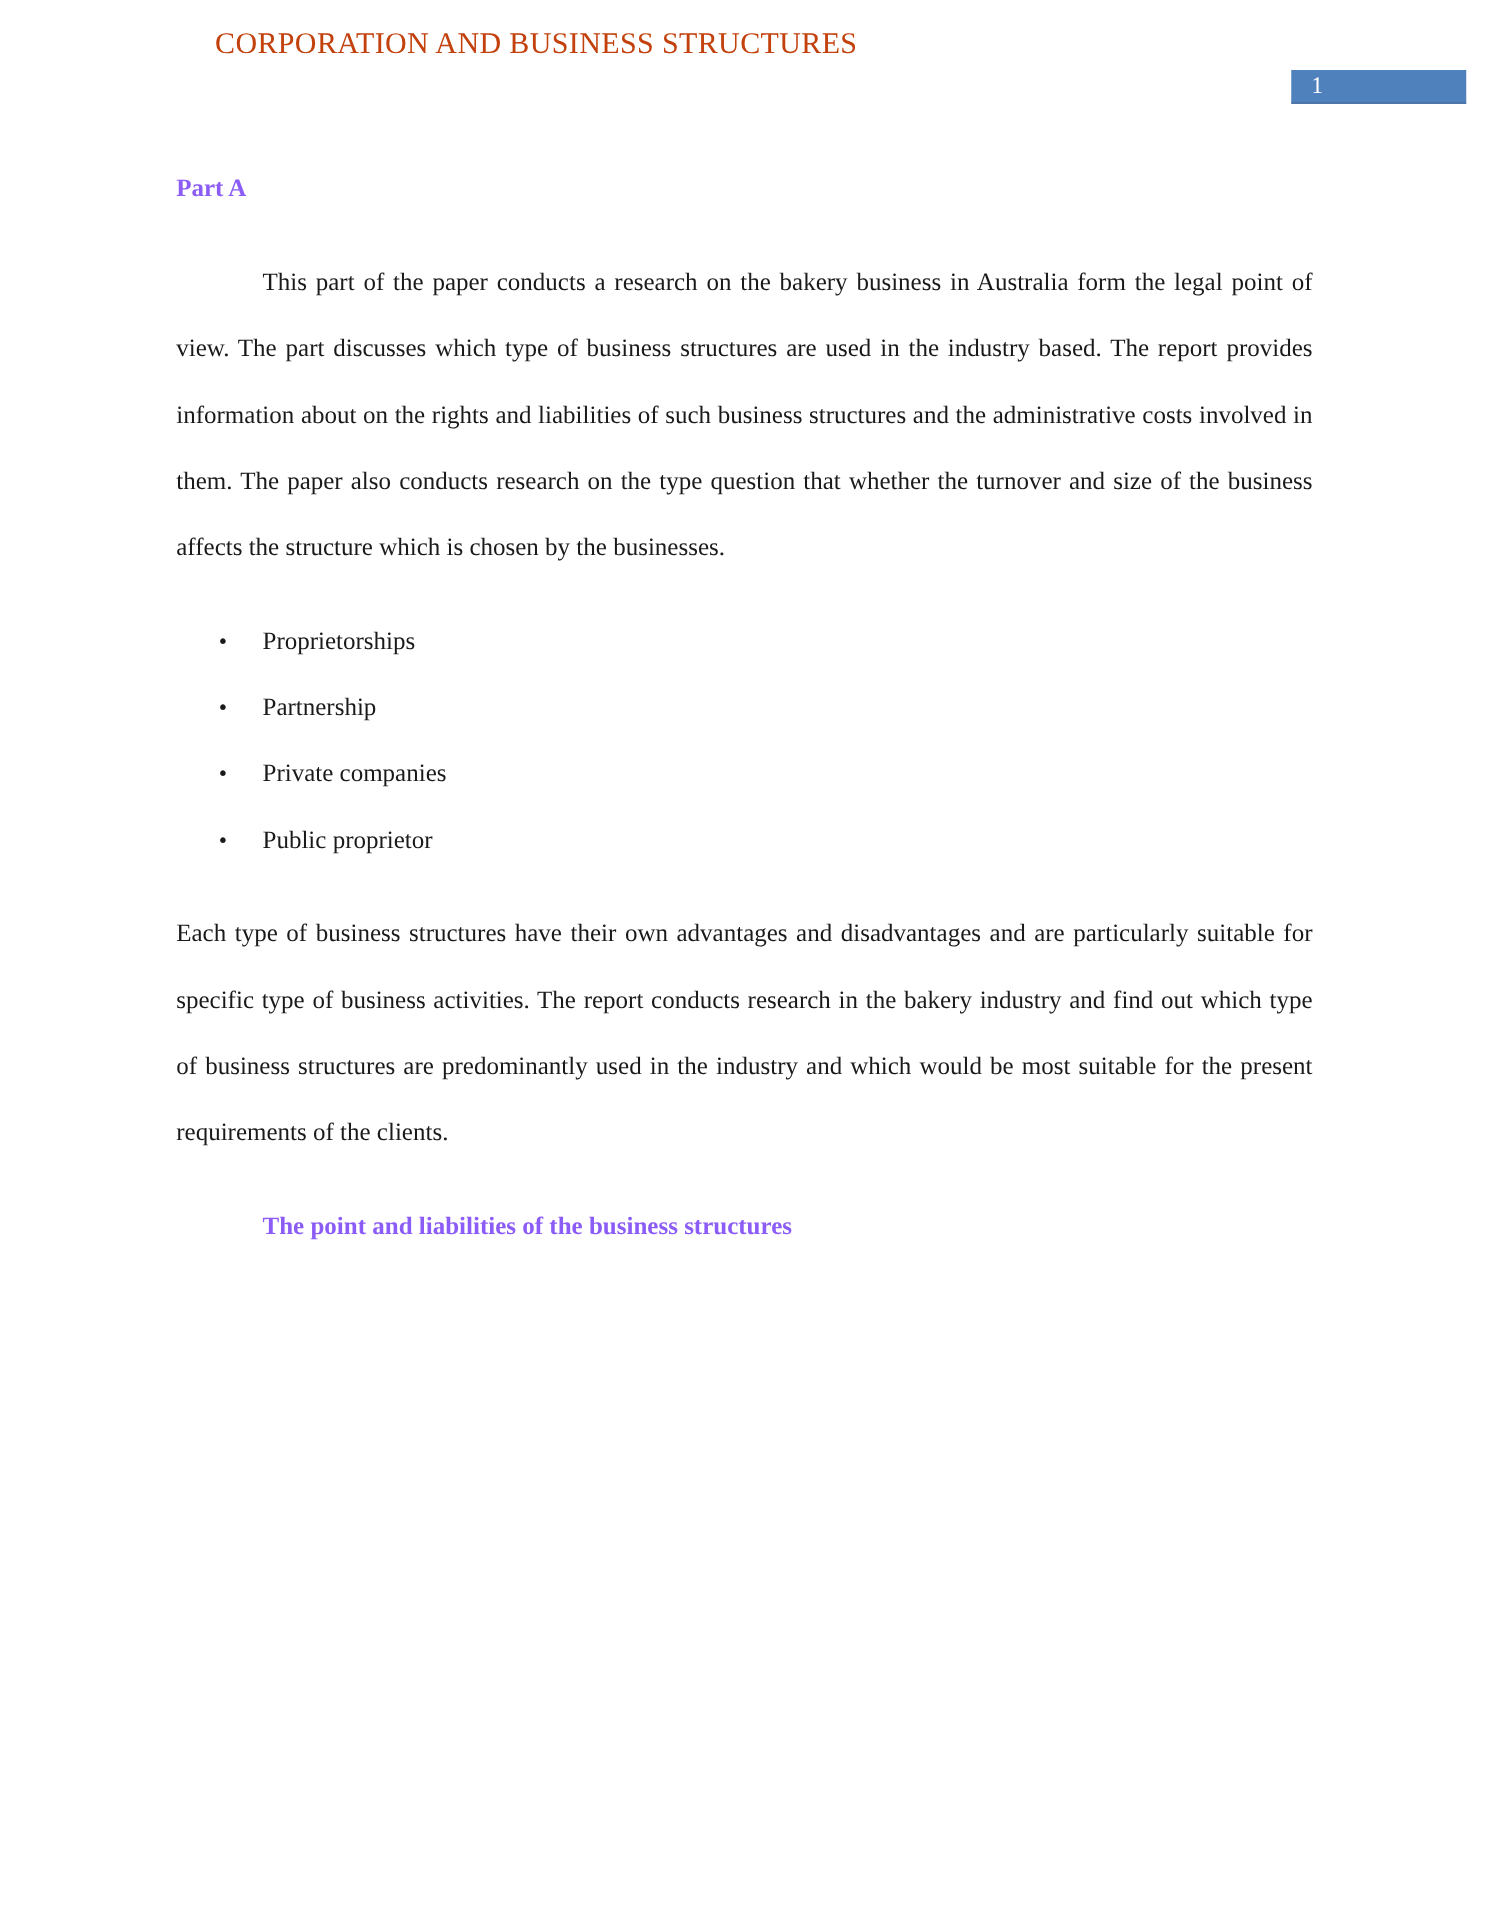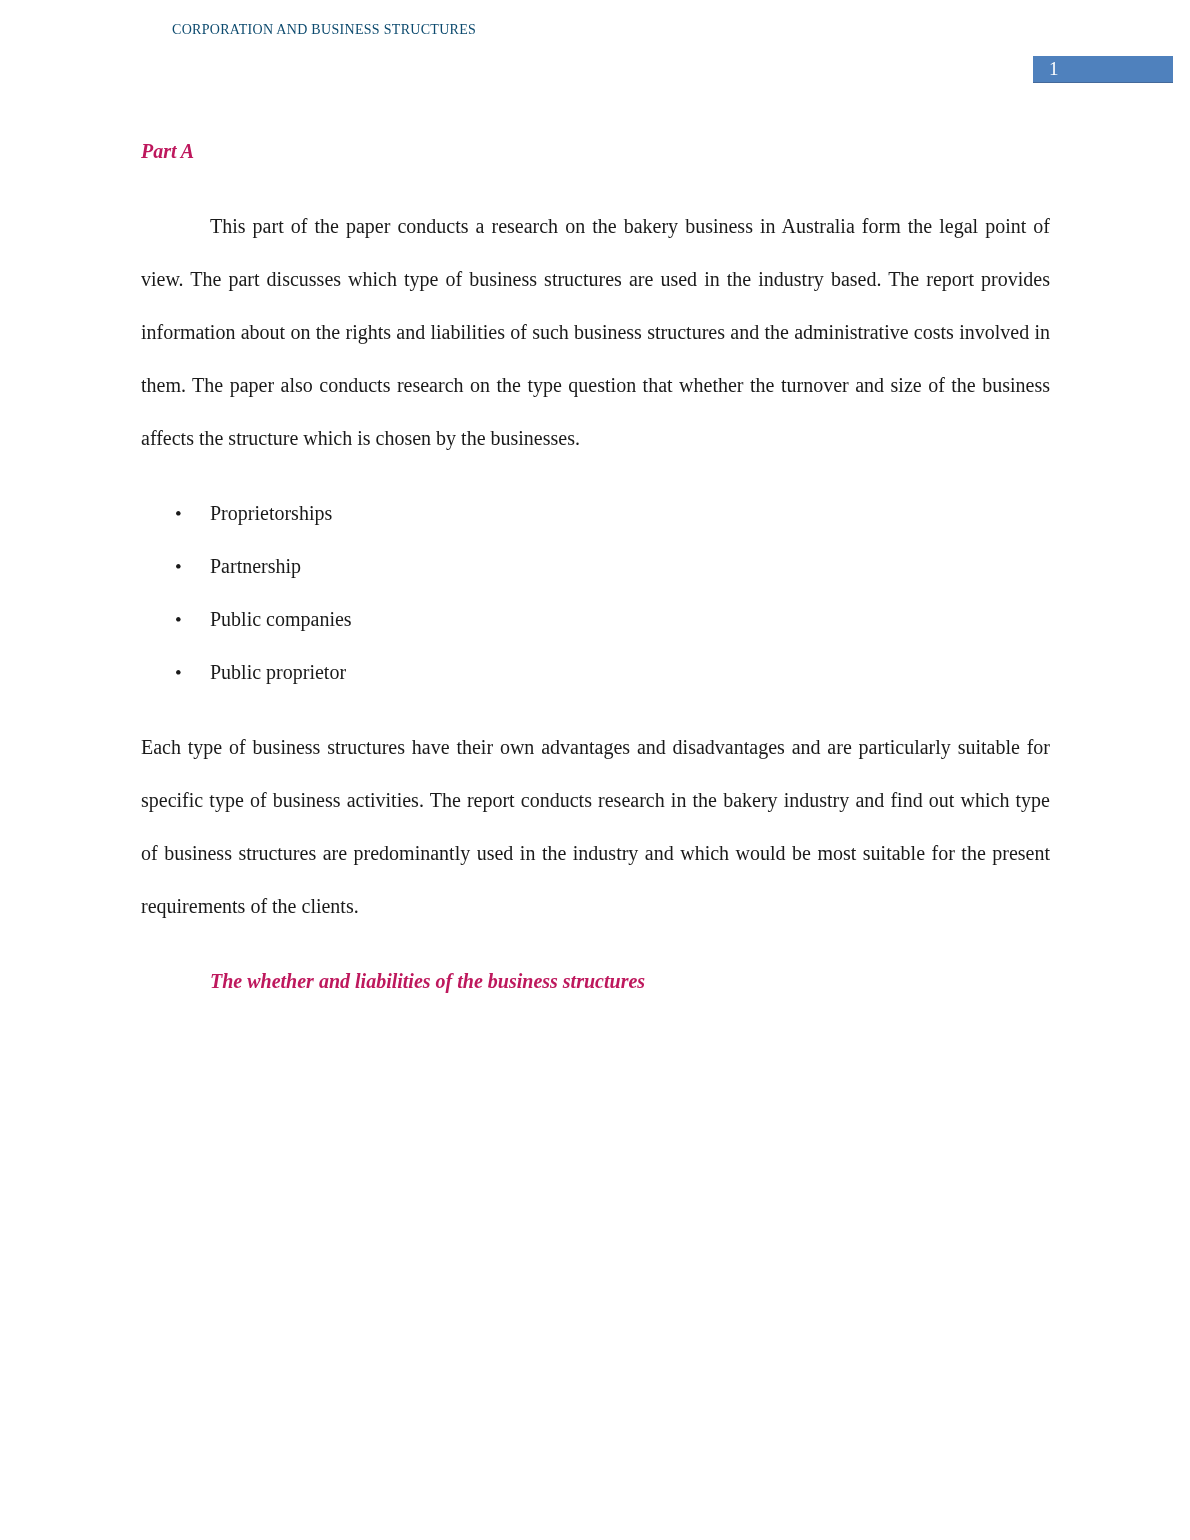--- a/index.html
+++ b/index.html
@@ -13,23 +13,23 @@
     height: 1540px;
     background: #ffffff;
     font-family: "Liberation Serif", "DejaVu Serif", serif;
     color: #1a1a1a;
     overflow: hidden;
   }
   .running-head {
     position: absolute;
     left: 172px;
     top: 22px;
-    font-size: 14px;
+    font-size: 24px;
     letter-spacing: 0.3px;
-    color: #0c4a6e;
+    color: #c2410c;
     white-space: nowrap;
   }
   .page-number-box {
     position: absolute;
     left: 1033px;
     top: 56px;
     width: 140px;
     height: 27px;
     background: #4f81bd;
     border-bottom: 1px solid #44699a;
@@ -60,22 +60,21 @@
     text-indent: 69px;
   }
   .content p.justify-last {
     text-align-last: justify;
   }
   .heading {
     margin: 0 0 22px 0;
     font-size: 20px;
     line-height: 53px;
     font-weight: bold;
-    color: #be185d;
-    font-style: italic;
+    color: #8b5cf6;
   }
   .heading.indented {
     text-indent: 69px;
   }
   ul.bullet-list {
     margin: 0 0 22px 0;
     padding: 0;
     list-style: none;
   }
   ul.bullet-list li {
@@ -114,27 +113,27 @@
       <li>
         <span class="bullet-dot">•</span>
         <span>Proprietorships</span>
       </li>
       <li>
         <span class="bullet-dot">•</span>
         <span>Partnership</span>
       </li>
       <li>
         <span class="bullet-dot">•</span>
-        <span>Public companies</span>
+        <span>Private companies</span>
       </li>
       <li>
         <span class="bullet-dot">•</span>
         <span>Public proprietor</span>
       </li>
     </ul>
 
     <p>Each type of business structures have their own advantages and disadvantages and are particularly suitable for specific type of business activities. The report conducts research in the bakery industry and find out which type of business structures are predominantly used in the industry and which would be most suitable for the present requirements of the clients.</p>
 
-    <div class="heading indented">The whether and liabilities of the business structures</div>
+    <div class="heading indented">The point and liabilities of the business structures</div>
 
 
   </div>
 </div>
 
 </body></html>

